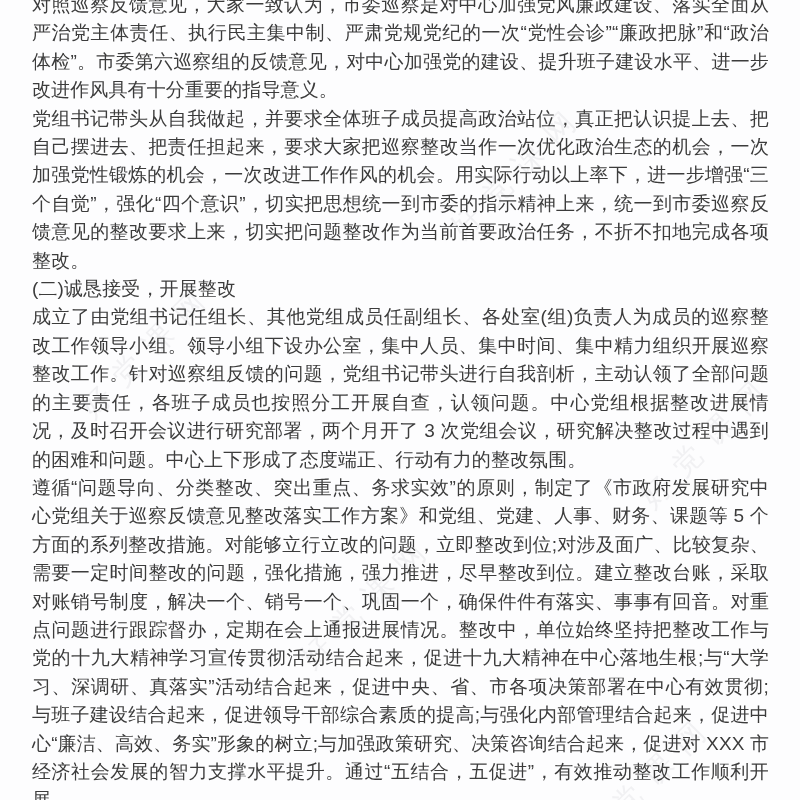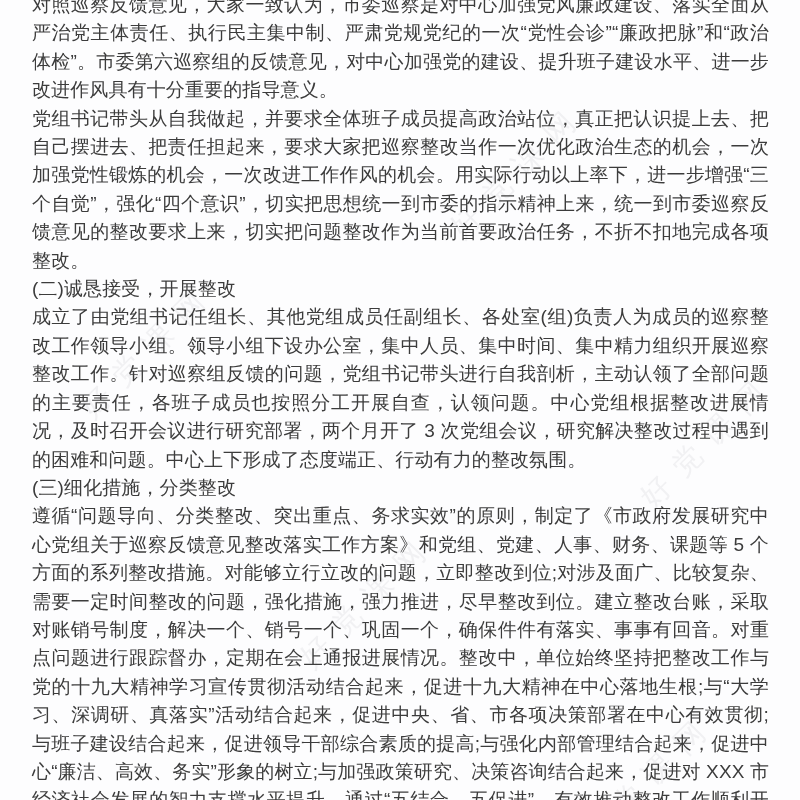--- a/index.html
+++ b/index.html
@@ -53,18 +53,17 @@
     <span class="watermark" style="left: 620px; top: 420px;">好党课网</span>
     <span class="watermark" style="left: 280px; top: 580px;">好党课网</span>
     <span class="watermark" style="left: 560px; top: 760px;">好党课网</span>
   </div>
 
   <div class="content">
     <p>对照巡察反馈意见，大家一致认为，市委巡察是对中心加强党风廉政建设、落实全面从严治党主体责任、执行民主集中制、严肃党规党纪的一次“党性会诊”“廉政把脉”和“政治体检”。市委第六巡察组的反馈意见，对中心加强党的建设、提升班子建设水平、进一步改进作风具有十分重要的指导意义。</p>
     <p>党组书记带头从自我做起，并要求全体班子成员提高政治站位，真正把认识提上去、把自己摆进去、把责任担起来，要求大家把巡察整改当作一次优化政治生态的机会，一次加强党性锻炼的机会，一次改进工作作风的机会。用实际行动以上率下，进一步增强“三个自觉”，强化“四个意识”，切实把思想统一到市委的指示精神上来，统一到市委巡察反馈意见的整改要求上来，切实把问题整改作为当前首要政治任务，不折不扣地完成各项整改。</p>
     <p>(二)诚恳接受，开展整改</p>
     <p>成立了由党组书记任组长、其他党组成员任副组长、各处室(组)负责人为成员的巡察整改工作领导小组。领导小组下设办公室，集中人员、集中时间、集中精力组织开展巡察整改工作。针对巡察组反馈的问题，党组书记带头进行自我剖析，主动认领了全部问题的主要责任，各班子成员也按照分工开展自查，认领问题。中心党组根据整改进展情况，及时召开会议进行研究部署，两个月开了 3 次党组会议，研究解决整改过程中遇到的困难和问题。中心上下形成了态度端正、行动有力的整改氛围。</p>
-    <p>(三)细化措施，分类整改</p>
     <p>遵循“问题导向、分类整改、突出重点、务求实效”的原则，制定了《市政府发展研究中心党组关于巡察反馈意见整改落实工作方案》和党组、党建、人事、财务、课题等 5 个方面的系列整改措施。对能够立行立改的问题，立即整改到位;对涉及面广、比较复杂、需要一定时间整改的问题，强化措施，强力推进，尽早整改到位。建立整改台账，采取对账销号制度，解决一个、销号一个、巩固一个，确保件件有落实、事事有回音。对重点问题进行跟踪督办，定期在会上通报进展情况。整改中，单位始终坚持把整改工作与党的十九大精神学习宣传贯彻活动结合起来，促进十九大精神在中心落地生根;与“大学习、深调研、真落实”活动结合起来，促进中央、省、市各项决策部署在中心有效贯彻;与班子建设结合起来，促进领导干部综合素质的提高;与强化内部管理结合起来，促进中心“廉洁、高效、务实”形象的树立;与加强政策研究、决策咨询结合起来，促进对 XXX 市经济社会发展的智力支撑水平提升。通过“五结合，五促进”，有效推动整改工作顺利开展。</p>
 
   </div>
 
 </div>
 
 </body></html>

